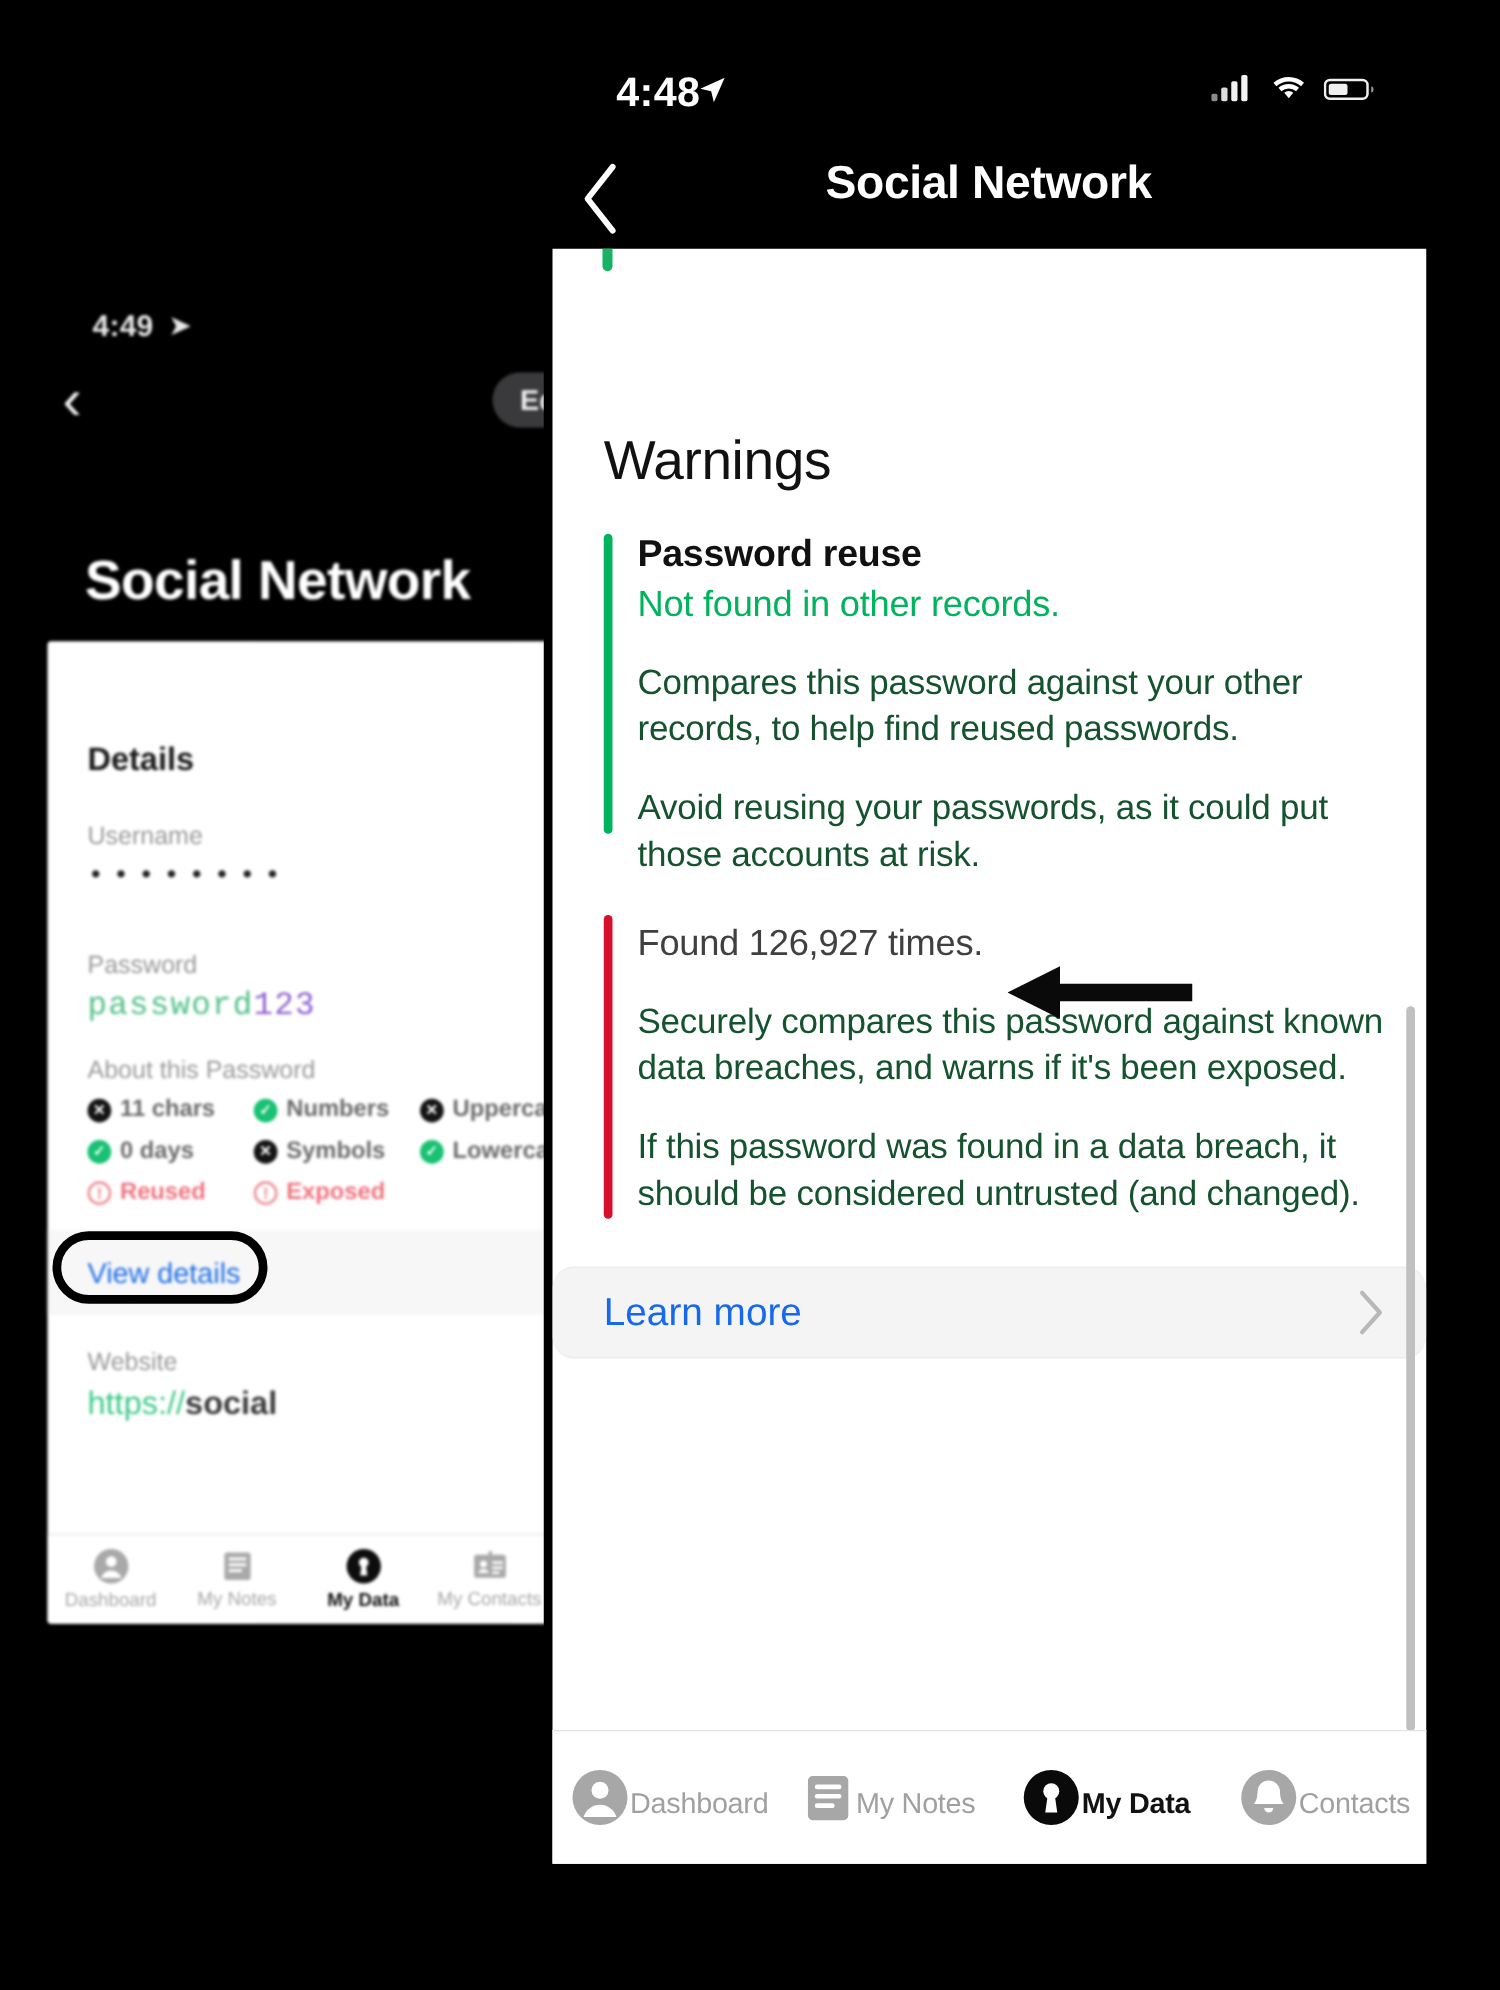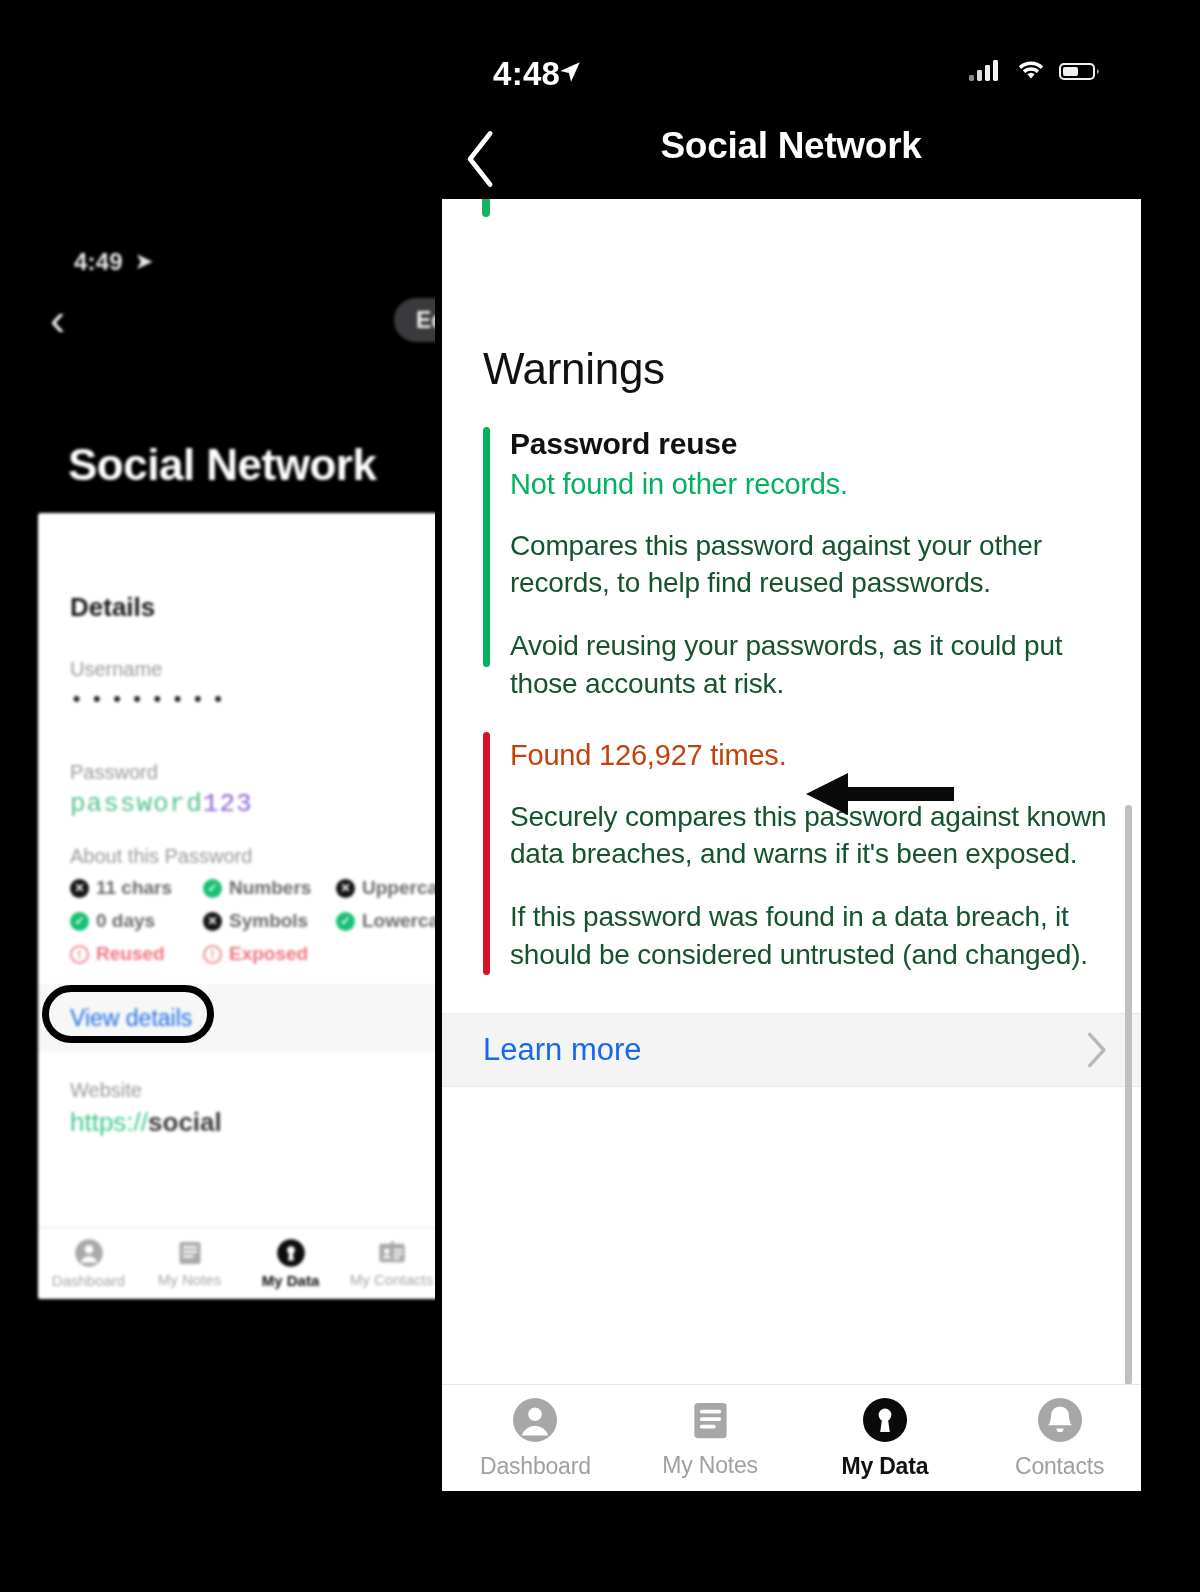--- a/index.html
+++ b/index.html
@@ -95,36 +95,36 @@
     font-weight:400; color:#111; letter-spacing:-.3px; }
 
   .warn-block { position:absolute; left:41px; width:640px; }
   .warn-bar { position:absolute; left:0; top:0; width:7px; border-radius:4px; }
   .warn-bar.green { background:#00b35c; }
   .warn-bar.red { background:#d6102a; }
   .warn-inner { padding-left:27px; }
   .warn-title { font-size:30px; font-weight:700; color:#111; letter-spacing:-.2px; }
   .warn-sub { font-size:29px; margin-top:7px; letter-spacing:-.2px; }
   .warn-sub.green { color:#00b35c; }
-  .warn-sub.red { color:#c2410c; }
+  .warn-sub.red { color:#404040; }
   .warn-p { font-size:28px; color:#14532d; line-height:1.33; margin-top:26px;
     letter-spacing:-.2px; }
 
   .learn-row { position:absolute; left:0; width:699px; height:74px;
     background:#f4f4f4; display:flex; align-items:center;
-    border-top:1px solid #e9e9e9; border-bottom:1px solid #e9e9e9; }
+    border-top:1px solid #e9e9e9; border-bottom:1px solid #e9e9e9;border-radius:18px; }
   .learn-lbl { margin-left:41px; font-size:31px; color:#1769ec; }
   .learn-chev { position:absolute; right:34px; top:50%; transform:translateY(-50%); }
 
   .scrollbar { position:absolute; right:9px; top:606px; width:7px; height:580px;
     background:#c0c0c0; border-radius:4px; }
 
   .fg-tabbar { position:absolute; left:7px; bottom:101px; width:699px; height:107px;
     background:#fff; border-top:1px solid #e4e4e4; display:flex; }
-  .fg-tab { flex:1; display:flex; flex-direction:column; align-items:center;
+  .fg-tab { flex:1; display:flex; flex-direction:row; align-items:center;
     justify-content:center; cursor:pointer;padding-left:12px; }
   .fg-tab-lbl { font-size:23px; color:#a0a0a0; margin-top:9px; letter-spacing:-.2px; }
   .fg-tab.active .fg-tab-lbl { color:#111; font-weight:700; }
 
   
   .ann-ellipse { position:absolute; left:42px; top:985px; width:172px; height:58px;
     border:7px solid #000; border-radius:29px; pointer-events:none; }
   .ann-arrow { position:absolute; left:806px; top:768px; pointer-events:none; }
 </style>
 </head>

